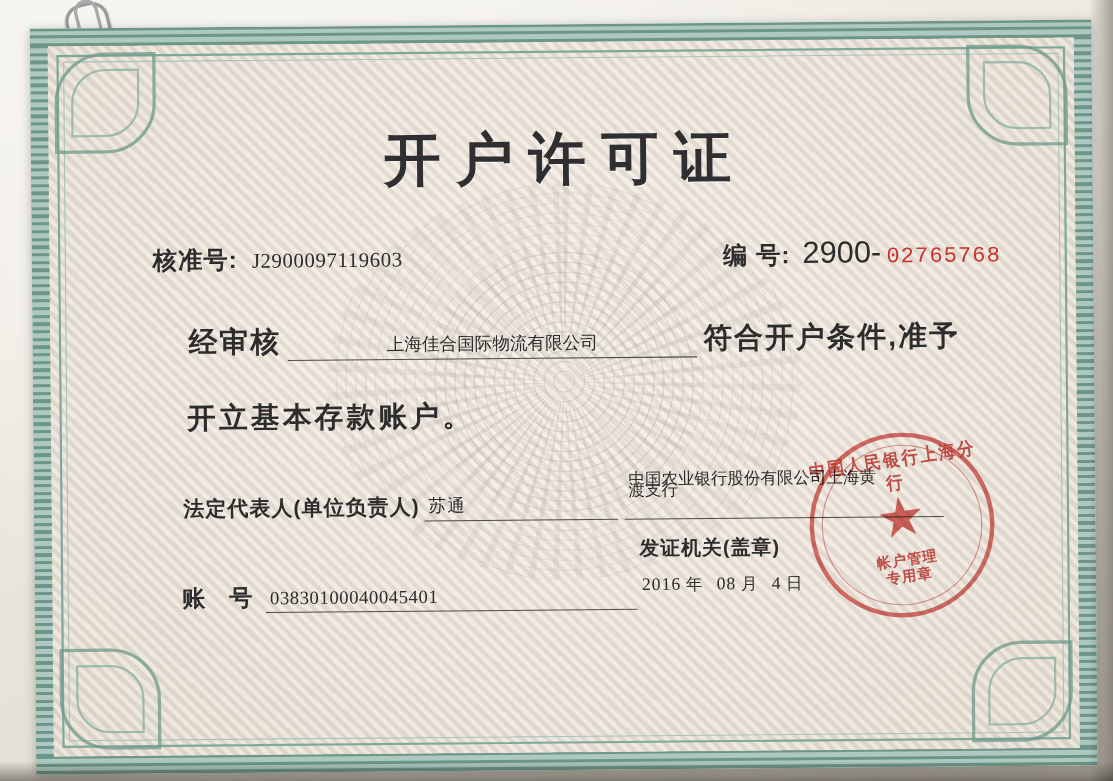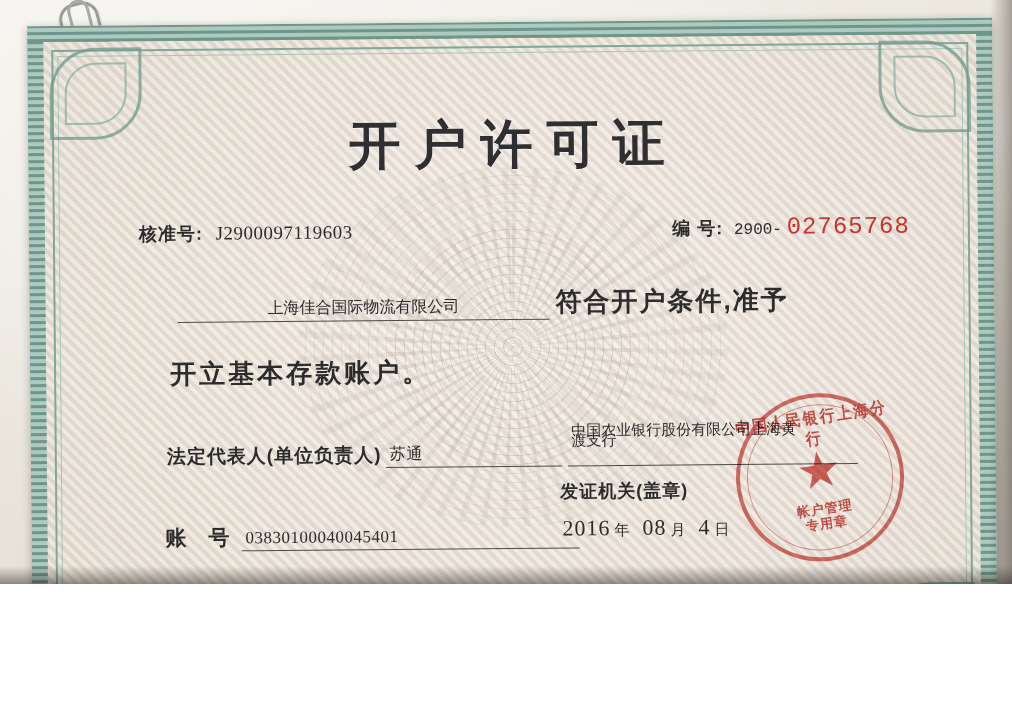--- a/index.html
+++ b/index.html
@@ -11,21 +11,21 @@
     width: 1012px;
     height: 710px;
     overflow: hidden;
     font-family: "Liberation Sans", sans-serif;
   }
 
   
   #photo {
     position: relative;
     width: 1012px;
-    height: 584px;
+    height: 710px;
     background: #efece6;
     overflow: hidden;
   }
   
   #photo::before {
     content: "";
     position: absolute;
     inset: 0;
     background:
       radial-gradient(ellipse at 35% 30%, rgba(255,255,255,0.55), rgba(255,255,255,0) 60%),
@@ -147,38 +147,38 @@
   .row-nums {
     display: flex;
     justify-content: space-between;
     align-items: flex-end;
     margin-top: 36px;
     padding: 0 38px 0 58px;
     font-size: 17px;
   }
   .label-b {
     font-weight: bold;
-    font-size: 18px;
+    font-size: 22px;
     letter-spacing: 1px;
   }
   .approval-val {
     font-family: "Liberation Serif", serif;
     font-size: 19px;
     margin-left: 8px;
     letter-spacing: .5px;
   }
   .serial-prefix {
-    font-family: Liberation Mono, monospace;
-    font-size: 16px;
+    font-family: Liberation Sans, sans-serif;
+    font-size: 28px;
     margin-left: 6px;
   }
   .serial-red {
     color: #c8342c;
     font-family: "Liberation Mono", monospace;
-    font-size: 24px;
+    font-size: 20px;
     letter-spacing: 1px;
   }
 
   .body-line {
     display: flex;
     align-items: flex-end;
     margin-top: 42px;
     padding-left: 90px;
     font-size: 26px;
     font-weight: bold;
@@ -278,21 +278,21 @@
   }
   .issue-date {
     margin-top: 12px;
     font-size: 16px;
     font-weight: normal;
     letter-spacing: 1px;
     white-space: nowrap;
   }
   .issue-date .num {
     font-family: "Liberation Serif", serif;
-    font-size: 22px;
+    font-size: 16px;
     margin: 0 2px;
   }
   .issue-date .unit {
     font-size: 15px;
     margin: 0 10px 0 2px;
   }
 
   
   .seal {
     position: absolute;
@@ -415,20 +415,21 @@
           <span class="approval-val">J2900097119603</span>
         </div>
         <div>
           <span class="label-b">编 号:</span>
           <span class="serial-prefix">2900-</span>
           <span class="serial-red">02765768</span>
         </div>
       </div>
 
       <div class="body-line">
+        <span>经审核</span>
         <span class="fill-blank">上海佳合国际物流有限公司</span>
         <span>符合开户条件,准予</span>
       </div>
 
       <div class="body-line2">开立基本存款账户。</div>
 
       <div class="row-rep">
         <span>法定代表人(单位负责人)</span>
         <span class="rep-blank">苏通</span>
 

